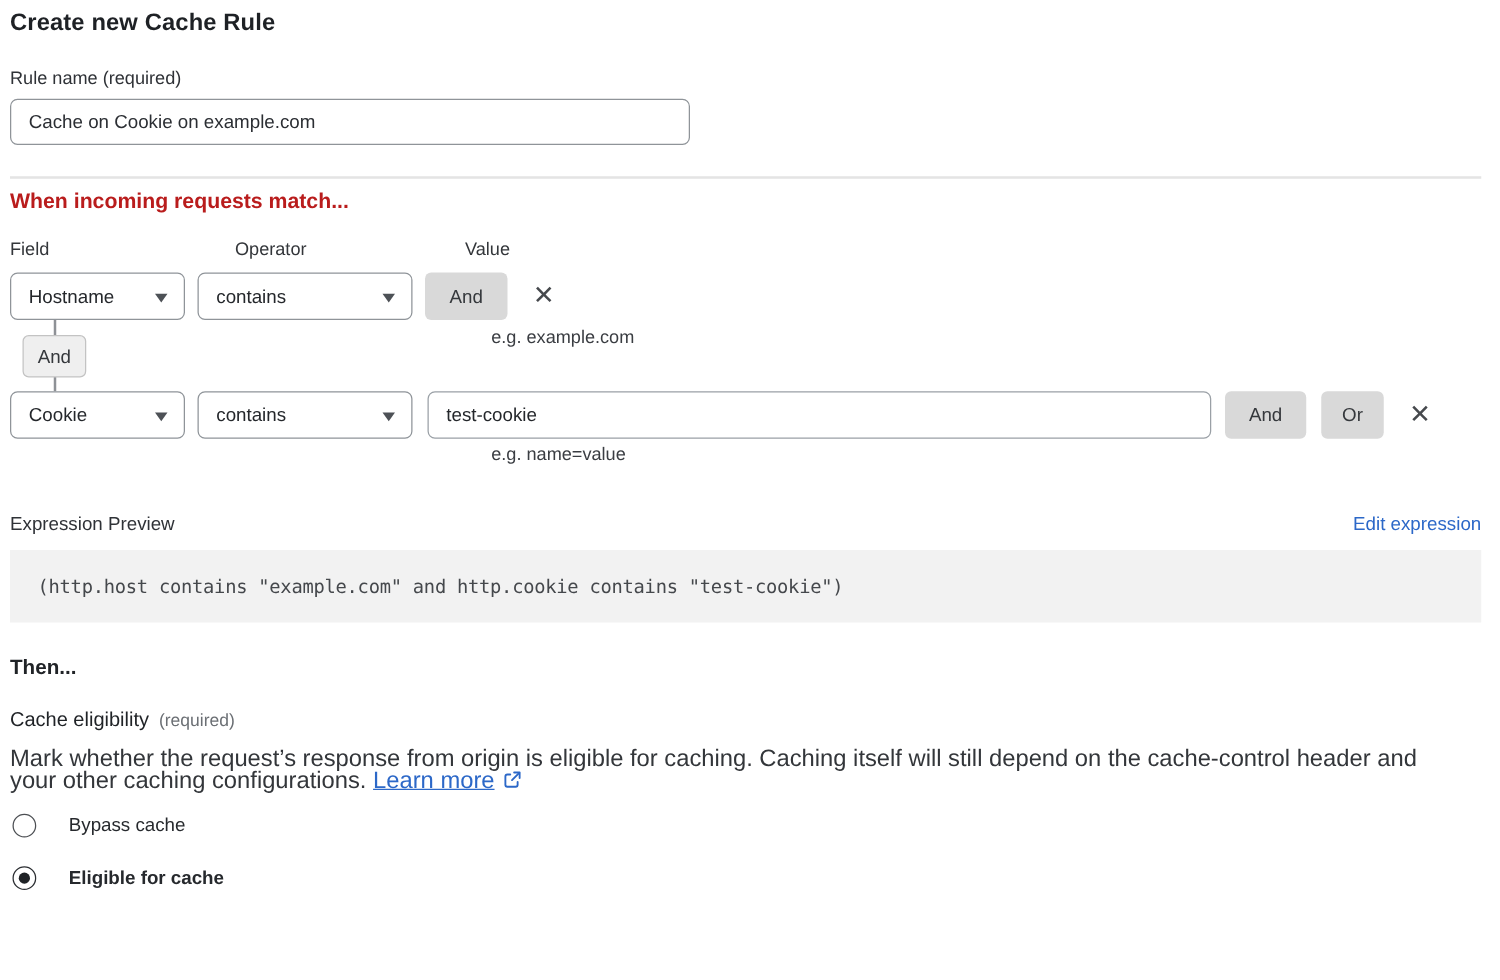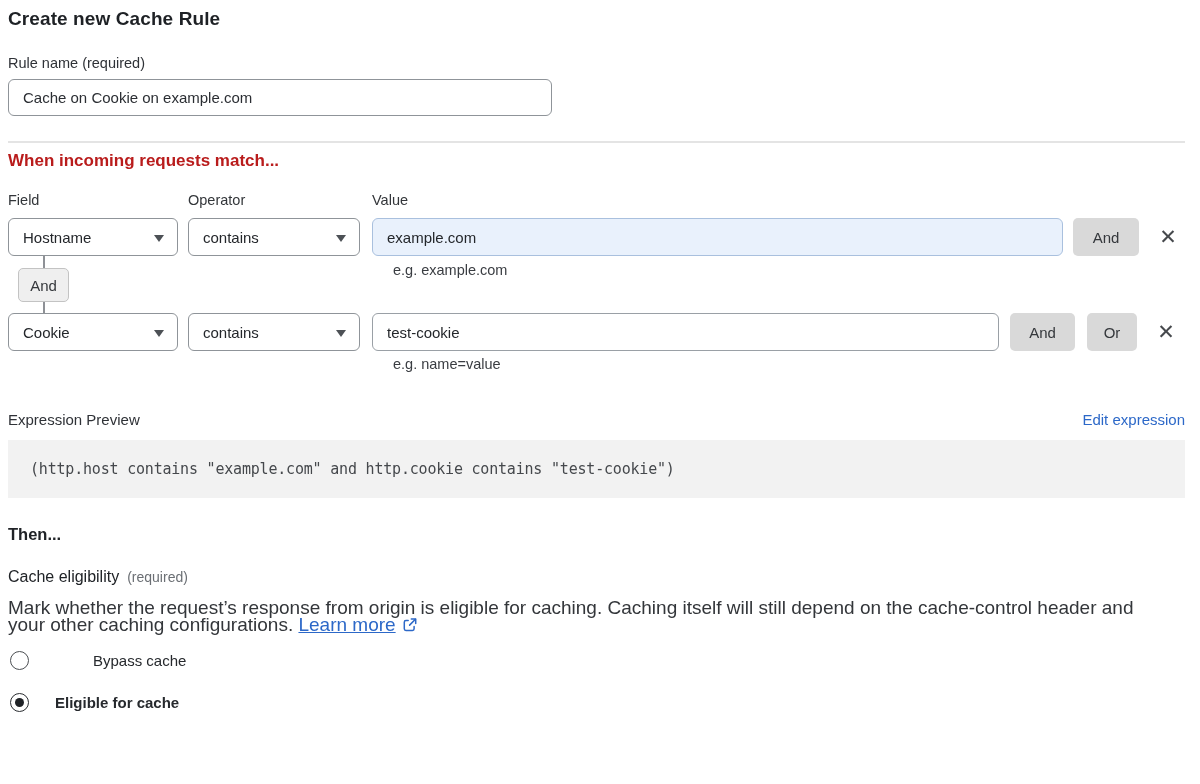--- a/index.html
+++ b/index.html
@@ -44,21 +44,21 @@
   .match-row { position:absolute; left:0; display:flex; align-items:center; }
   .match-row.r1 { top:0; }
   .match-row.r2 { top:95px; }
 
   .select {
     position:relative; height:38px;
     border:1px solid #8f9499; border-radius:6px;
     background:#fff; display:flex; align-items:center;
     padding:0 14px; font-size:15px; color:#24272b; cursor:pointer;
   }
-  .select.field-sel { width:170px; }
+  .select.field-sel { width:140px; }
   .select.op-sel { width:172px; margin-left:10px; }
   .select .caret {
     position:absolute; right:13px; top:16px;
     width:0; height:0;
     border-left:5.5px solid transparent;
     border-right:5.5px solid transparent;
     border-top:7px solid #4d5156;
   }
 
   .value-input {
@@ -116,21 +116,21 @@
 
   .elig-row { margin-top:24px; display:flex; align-items:baseline; }
   .elig-title { font-size:16px; font-weight:normal; color:#202327; }
   .elig-required { font-size:14px; color:#6b6f74; margin-left:8px; }
 
   .description { margin-top:13px; font-size:19px; color:#33363a; line-height:17px; max-width:1160px; }
   .learn-link { color:#2c68c8; text-decoration:underline; cursor:pointer; }
   .ext-icon { display:inline-block; vertical-align:-2px; margin-left:6px; }
 
   .radio-option { display:flex; align-items:center; margin-left:2px; cursor:pointer; }
-  .radio-option.first { margin-top:16px;gap:38px; }
+  .radio-option.first { margin-top:16px; }
   .radio-option.second { margin-top:23px; }
   .radio-circle {
     width:19px; height:19px; border-radius:50%;
     border:1.5px solid #4c4f53; background:#fff; flex:none;
     display:flex; align-items:center; justify-content:center;
   }
   .radio-circle.checked { border-color:#2b2e32; }
   .radio-dot { width:9px; height:9px; border-radius:50%; background:#1f2226; }
   .radio-label { margin-left:26px; font-size:15px; color:#26292d; }
   .radio-label.bold { font-weight:bold; }
@@ -161,21 +161,20 @@
 
     <div class="match-row r1">
       <div class="select field-sel">
         <span>Hostname</span>
         <span class="caret"></span>
       </div>
       <div class="select op-sel">
         <span>contains</span>
         <span class="caret"></span>
       </div>
-      <input class="value-input hl" type="text" value="example.com" style="">
       <button class="logic-btn and1">And</button>
       <button class="remove-btn">✕</button>
     </div>
     <div class="row-helper h1">e.g. example.com</div>
 
     <div class="connector-chip">And</div>
 
     <div class="match-row r2">
       <div class="select field-sel">
         <span>Cookie</span>

